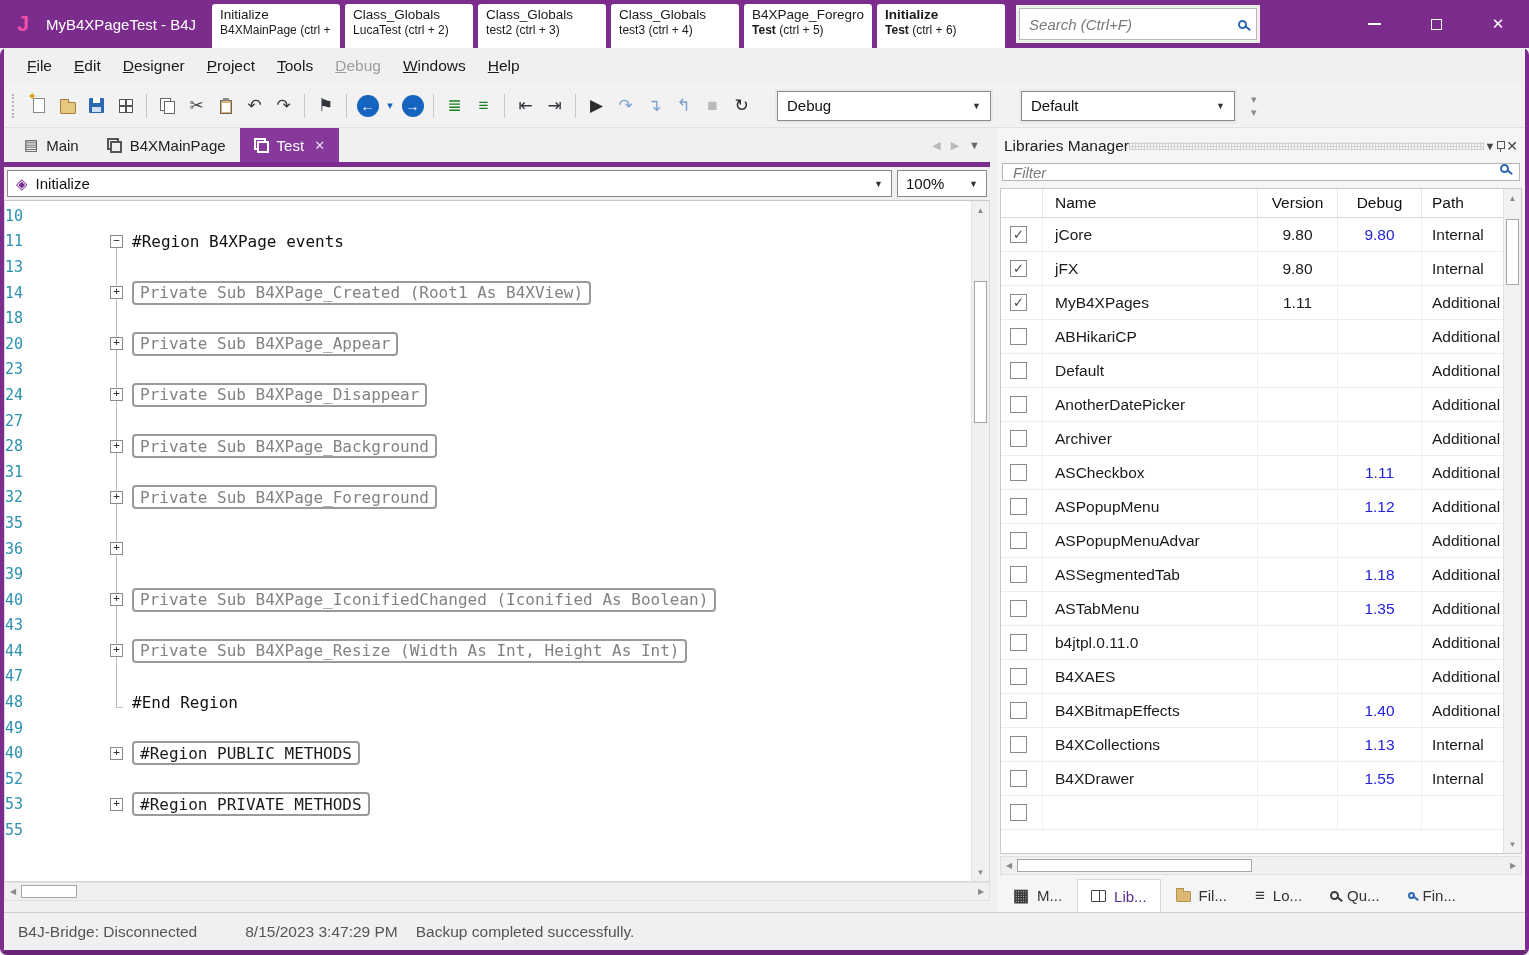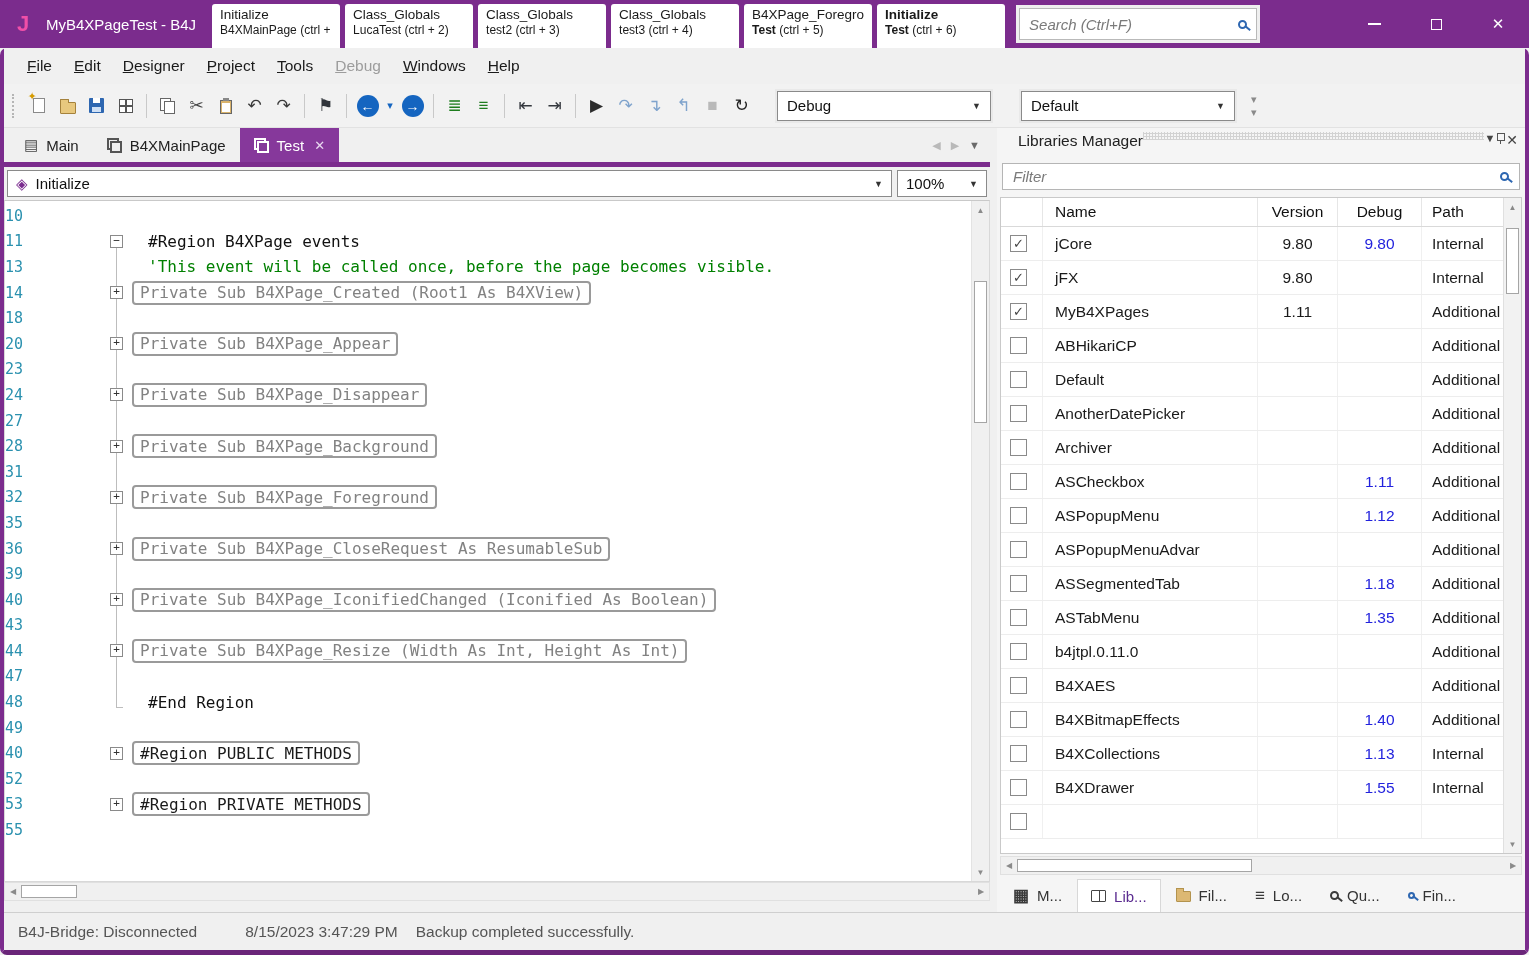--- a/index.html
+++ b/index.html
@@ -90,21 +90,21 @@
   .code-wrap{flex:1;display:flex;min-height:0;background:#fff;border:1px solid #d8d8d8;border-top:1px solid #c9c9c9;}
   .code-lines{flex:1;overflow:hidden;font-family:"DejaVu Sans Mono",monospace;font-size:16px;padding-top:2px;min-width:0;}
   .code-line{height:25.6px;display:flex;align-items:center;position:relative;white-space:nowrap;}
   .ln{width:98px;text-align:left;padding-right:14px;color:#2b91af;font-size:15px;font-family:"DejaVu Sans Mono",monospace;flex-shrink:0;}
   .fold{width:27px;height:100%;position:relative;flex-shrink:0;display:flex;align-items:center;justify-content:center;}
   .fold.f-guide::before,.fold.f-plusg::before{content:"";position:absolute;left:13px;top:0;bottom:0;width:1px;background:#bdbdbd;}
   .fold.f-open::before{content:"";position:absolute;left:13px;top:50%;bottom:0;width:1px;background:#bdbdbd;}
   .fold.f-end::before{content:"";position:absolute;left:13px;top:0;height:68%;width:1px;background:#bdbdbd;}
   .fold.f-end::after{content:"";position:absolute;left:13px;top:68%;width:7px;height:1px;background:#bdbdbd;}
   .fold-box{width:13px;height:13px;border:1px solid #8a8a8a;background:#fff;color:#333;font-size:11px;line-height:10px;text-align:center;z-index:1;font-family:"DejaVu Sans Mono",monospace;}
-  .code-text{color:#111;margin-left:18px;text-align:right;}
+  .code-text{color:#111;margin-left:2px;text-align:right;}
   .code-text.comment{color:#008000;}
   .collapsed-box{display:inline-flex;align-items:center;height:24px;border:2px solid #9a9a9a;border-radius:4px;padding:0 6px;color:#828282;margin-left:2px;}
   .collapsed-box.region{color:#1a1a1a;}
   .cur-box{position:absolute;left:127px;right:4px;top:1px;bottom:1px;border:1px solid #d2d2d2;background:#fff;}
   .caret{width:2px;height:19px;background:#000;margin-left:3px;z-index:1;}
 
   .v-scroll{width:18px;background:#f0f0f0;border-left:1px solid #e3e3e3;position:relative;flex-shrink:0;}
   .sc-btn{position:absolute;left:0;right:0;height:16px;display:flex;align-items:center;justify-content:center;font-size:8px;color:#8a8a8a;}
   .sc-btn.up{top:1px;}
   .sc-btn.down{bottom:1px;}
@@ -114,31 +114,31 @@
   .h-btn{width:16px;display:flex;align-items:center;justify-content:center;font-size:8px;color:#8a8a8a;}
   .h-btn.right{margin-left:auto;}
   .h-thumb{height:13px;background:#fff;border:1px solid #a5a5a5;}
   .ed-hthumb{width:56px;}
   .editor-gap{height:11px;background:#f0f0f0;flex-shrink:0;}
 
   .splitter{width:7px;background:#f0f0f0;flex-shrink:0;}
 
   
   .libs-panel{flex:1;display:flex;flex-direction:column;min-width:0;min-height:0;background:#f5f5f5;padding:4px 3px 0;}
-  .panel-header{height:28px;display:flex;padding:0 4px;flex-shrink:0;margin-left:14px;}
+  .panel-header{height:28px;display:flex;align-items:center;padding:0 4px;flex-shrink:0;}
   .panel-title{font-size:15.5px;color:#222;white-space:nowrap;}
   .dots{flex:1;height:8px;background-image:repeating-linear-gradient(90deg,#d2d2d2 0 1px,transparent 1px 3px),repeating-linear-gradient(0deg,#d2d2d2 0 1px,transparent 1px 3px);}
   .hdr-ic{color:#444;font-size:11px;}
   .pin-icon{width:11px;height:13px;position:relative;display:inline-block;}
   .pin-icon::before{content:"";position:absolute;left:2px;top:1px;width:6px;height:6px;border:1px solid #555;background:#f5f5f5;}
   .pin-icon::after{content:"";position:absolute;left:5px;top:8px;width:1px;height:4px;background:#555;}
   .hdr-x{font-size:14px;color:#444;}
 
   .filter-row{padding:3px 2px 7px;flex-shrink:0;}
-  .filter-box{height:27px;border:1px solid #b5b5b5;background:#fff;display:flex;align-items:center;padding:0 10px;}
+  .filter-box{height:18px;border:1px solid #b5b5b5;background:#fff;display:flex;align-items:flex-start;padding:0 10px;}
   .filter-box .ph{flex:1;font-style:italic;color:#7a7a7a;font-size:15px;}
   .mag{width:9px;height:9px;border:2px solid #2e67b1;border-radius:50%;position:relative;display:inline-block;flex-shrink:0;}
   .mag::after{content:"";position:absolute;width:7px;height:2px;background:#2e67b1;right:-6px;bottom:-2px;transform:rotate(40deg);}
   .mag.dark{border-color:#3c3c3c;}
   .mag.dark::after{background:#3c3c3c;}
   .mag.sm{width:7px;height:7px;}
 
   .lib-table{flex:1;background:#fff;border:1px solid #c9c9c9;display:flex;flex-direction:column;min-height:0;position:relative;}
   .tbl-head{height:29px;display:flex;align-items:center;border-bottom:1px solid #d9d9d9;font-size:15.5px;color:#111;flex-shrink:0;}
   .hc{height:100%;display:flex;align-items:center;border-right:1px solid #e6e6e6;padding-left:12px;}
@@ -347,21 +347,20 @@
               <div class="code-line">
                 <span class="ln">11</span>
                 <span class="fold f-open">
                   <span class="fold-box">−</span>
                 </span>
                 <span class="code-text">#Region B4XPage events</span>
               </div>
               <div class="code-line">
                 <span class="ln">13</span>
                 <span class="fold f-guide"></span>
-                <span class="code-text comment">'This event will be called once, before the page becomes visible.</span>
               </div>
               <div class="code-line">
                 <span class="ln">14</span>
                 <span class="fold f-plusg">
                   <span class="fold-box">+</span>
                 </span>
                 <span class="collapsed-box">Private Sub B4XPage_Created (Root1 As B4XView)</span>
               </div>
               <div class="code-line">
                 <span class="ln">18</span>
@@ -409,21 +408,20 @@
               </div>
               <div class="code-line">
                 <span class="ln">35</span>
                 <span class="fold f-guide"></span>
               </div>
               <div class="code-line">
                 <span class="ln">36</span>
                 <span class="fold f-plusg">
                   <span class="fold-box">+</span>
                 </span>
-                <span class="collapsed-box">Private Sub B4XPage_CloseRequest As ResumableSub</span>
               </div>
               <div class="code-line">
                 <span class="ln">39</span>
                 <span class="fold f-guide"></span>
               </div>
               <div class="code-line">
                 <span class="ln">40</span>
                 <span class="fold f-plusg">
                   <span class="fold-box">+</span>
                 </span>

